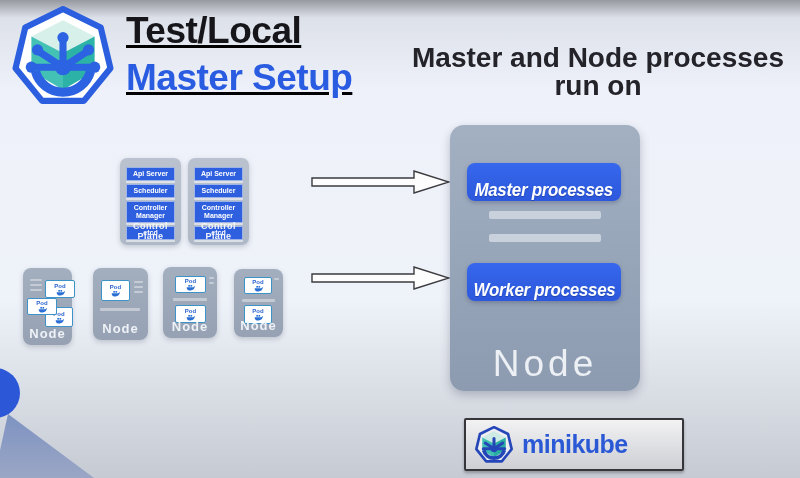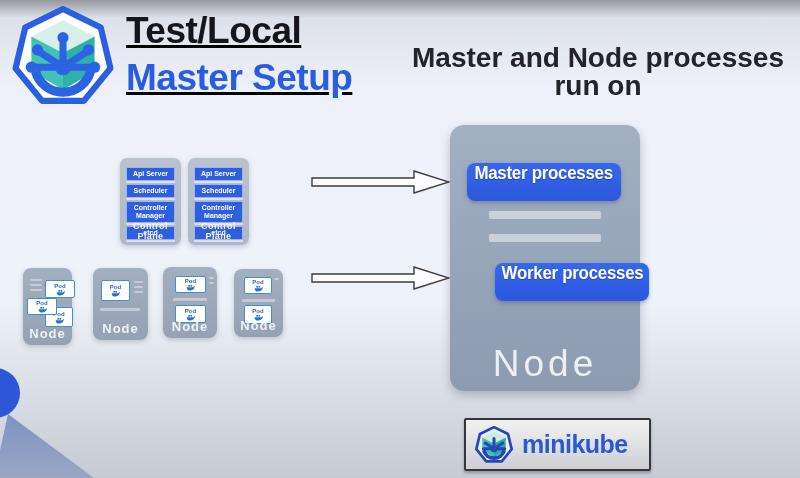--- a/index.html
+++ b/index.html
@@ -95,41 +95,42 @@
 
   
   .big-node {
     position:absolute; left:450px; top:125px; width:190px; height:266px;
     border-radius:14px; background:linear-gradient(180deg,#a3b0c2,#8c9bb0);
     box-shadow:0 4px 10px rgba(60,70,95,.3);
   }
   .proc-btn {
     position:absolute; left:17px; width:154px; height:38px; border-radius:8px;
     background:linear-gradient(180deg,#3667ec,#2c58dd);
-    display:flex; align-items:flex-start; justify-content:center;
+    display:flex; align-items:flex-end; justify-content:center;
     box-shadow:0 2px 4px rgba(40,50,90,.3);
+    font-style:italic;
   }
   .proc-btn span {
     color:#fff; font-weight:700; font-size:18px; letter-spacing:-0.3px;
     transform:scaleX(.94); white-space:nowrap;
     text-shadow:0 1px 1px rgba(0,0,40,.25);
   }
   .master-btn { top:38px; }
-  .worker-btn { top:138px;margin-left:28px; }
+  .worker-btn { top:138px; }
   .ph-bar { position:absolute; left:39px; width:112px; height:8px; border-radius:2px; background:#c9d2dc; }
   .ph-bar-1 { top:86px; }
   .ph-bar-2 { top:109px; }
   .big-node-label {
     position:absolute; bottom:6px; left:0; width:100%; text-align:center;
     font-size:37px; color:#eceff4; letter-spacing:4px; font-weight:400;
   }
 
   
   .minikube-badge {
-    position:absolute; left:464px; top:418px; width:187px; height:53px;
+    position:absolute; left:464px; top:418px; width:220px; height:53px;
     border:2px solid #35353a; border-radius:2px;
     background:linear-gradient(180deg,#f2f2f3,#cdcfd4);
     display:flex; align-items:center; padding-left:9px; gap:9px;
     box-shadow:0 2px 3px rgba(40,40,50,.35);
   }
   .minikube-logo { width:38px; height:38px; flex:0 0 auto; }
   .minikube-label { font-size:25px; font-weight:800; color:#2b59d6; letter-spacing:-0.5px; }
 
   
   .avatar-head {

